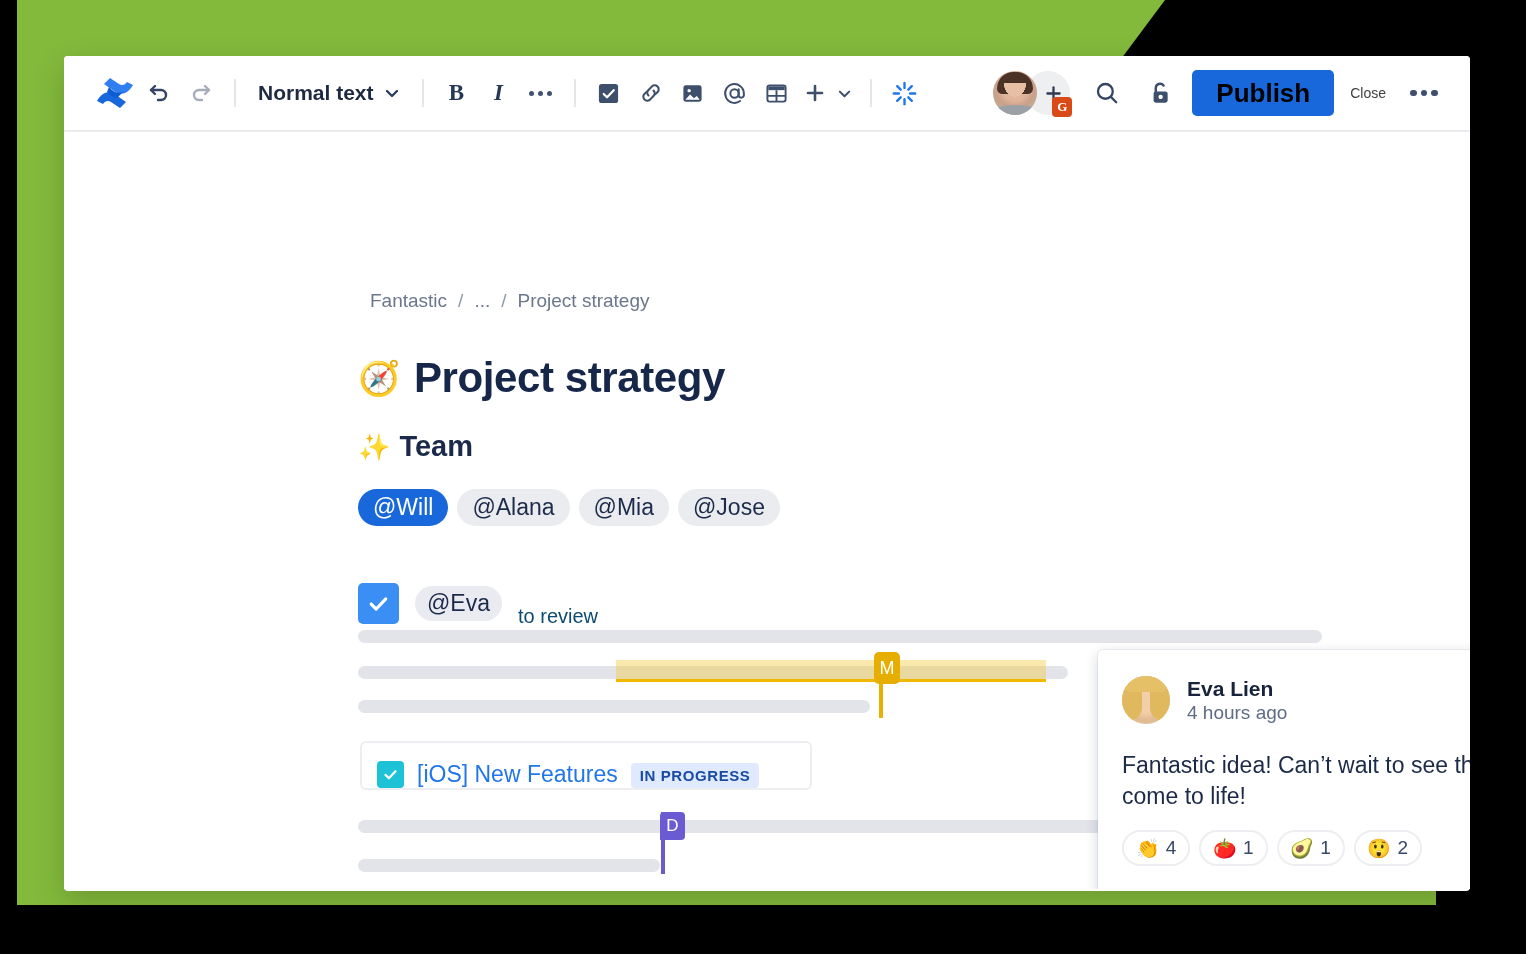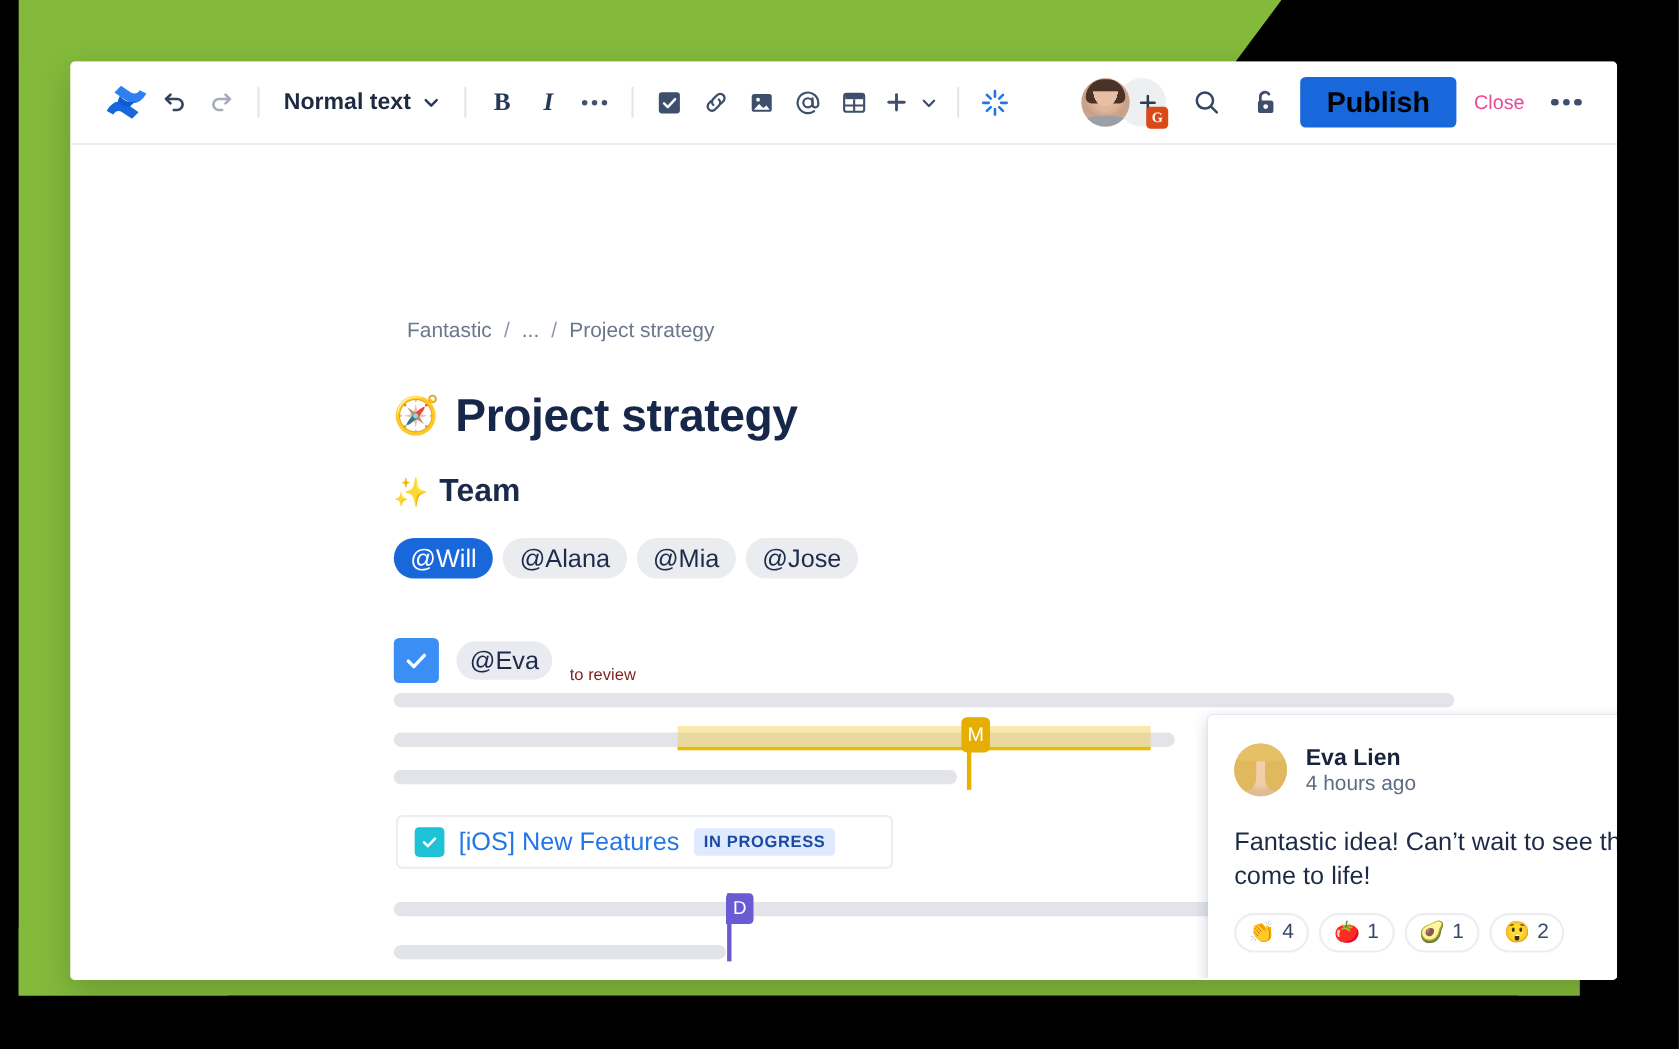--- a/index.html
+++ b/index.html
@@ -78,21 +78,21 @@
     display: flex; align-items: center; justify-content: center; color: #2f3b52;
     font-size: 27px; z-index: 1; cursor: pointer; padding-left: 10px;
   }
 
   .publish-btn {
     background: #1868db; color: #000000; border: none; border-radius: 5px;
     height: 46px; padding: 0 24px; font-size: 26px; font-weight: 600; cursor: pointer;
     margin-left: 12px; font-family: "Liberation Sans", sans-serif;
   }
   .close-btn {
-    background: transparent; border: none; color: #ec4899; font-size: 18px; cursor: pointer;
+    background: transparent; border: none; color: #404040; font-size: 14px; cursor: pointer;
     padding: 0 16px; height: 46px; font-family: "Liberation Sans", sans-serif;
   }
   .more-btn { width: 44px; height: 44px; display:flex; align-items:center; justify-content:center; cursor:pointer; }
 
   
   .doc { position: relative; width: 100%; height: 757px; background: #fff; overflow: hidden; }
 
   .breadcrumb { position: absolute; left: 306px; top: 158px; display: flex; align-items: center;
     gap: 11px; font-size: 19px; color: #6b778c; }
   .breadcrumb span { cursor: pointer; }
@@ -117,21 +117,21 @@
   }
   .chip.active { background: #1868db; color: #ffffff; }
 
   .task-row { position: absolute; left: 294px; top: 446px; display: flex; align-items: center; gap: 16px; }
   .task-check {
     width: 41px; height: 41px; border-radius: 5px; background: #3b8ef4;
     display: flex; align-items: center; justify-content: center; cursor: pointer;
   }
   .chip-eva { height: 35px; padding: 12px 12px; border-radius: 18px; background: #e9ebf0; color: #1d2b4a;
     font-size: 23px; display: flex; align-items: center; cursor: pointer; }
-  .task-text { font-size: 15px; color: #7f1d1d; margin-top: 27px; }
+  .task-text { font-size: 20px; color: #0c4a6e; margin-top: 27px; }
 
   
   .bar { position: absolute; height: 13px; border-radius: 7px; background: #e2e4e9; }
 
   
   .hl-m { position: absolute; left: 552px; top: 528px; width: 430px; height: 22px;
           background: rgba(242,199,57,.42); border-bottom: 3px solid #f0b800; }
   .cursor-m-line { position: absolute; left: 815px; top: 522px; width: 4px; height: 64px; background: #e8b000; }
   .flag-m { position: absolute; left: 810px; top: 520px; width: 26px; height: 32px;
             background: #e5ae00; border-radius: 5px; color: #fff; font-size: 18px;
@@ -139,21 +139,21 @@
 
   .cursor-d-line { position: absolute; left: 597px; top: 680px; width: 4px; height: 62px; background: #6b5bd2; }
   .flag-d { position: absolute; left: 596px; top: 680px; width: 25px; height: 28px;
             background: #6b5bd2; border-radius: 4px 4px 4px 0; color: #fff; font-size: 17px;
             display: flex; align-items: center; justify-content: center; }
 
   
   .smart-card {
     position: absolute; left: 296px; top: 609px; width: 452px; height: 49px;
     border: 2px solid #eceef1; border-radius: 6px; background: #fff;
-    display: flex; align-items: center; gap: 13px; padding: 0 15px; cursor: pointer;
+    display: flex; align-items: flex-end; gap: 13px; padding: 0 15px; cursor: pointer;
   }
   .jira-check { width: 27px; height: 27px; border-radius: 4px; background: #1ec2d6;
     display: flex; align-items: center; justify-content: center; }
   .smart-title { font-size: 23px; color: #2176e8; white-space: nowrap; }
   .lozenge { background: #dfeaff; color: #1a4aa3; font-size: 15px; font-weight: 700;
     letter-spacing: .6px; padding: 4px 9px; border-radius: 4px; }
 
   
   .comment {
     position: absolute; left: 1034px; top: 518px; width: 419px; height: 333px;

